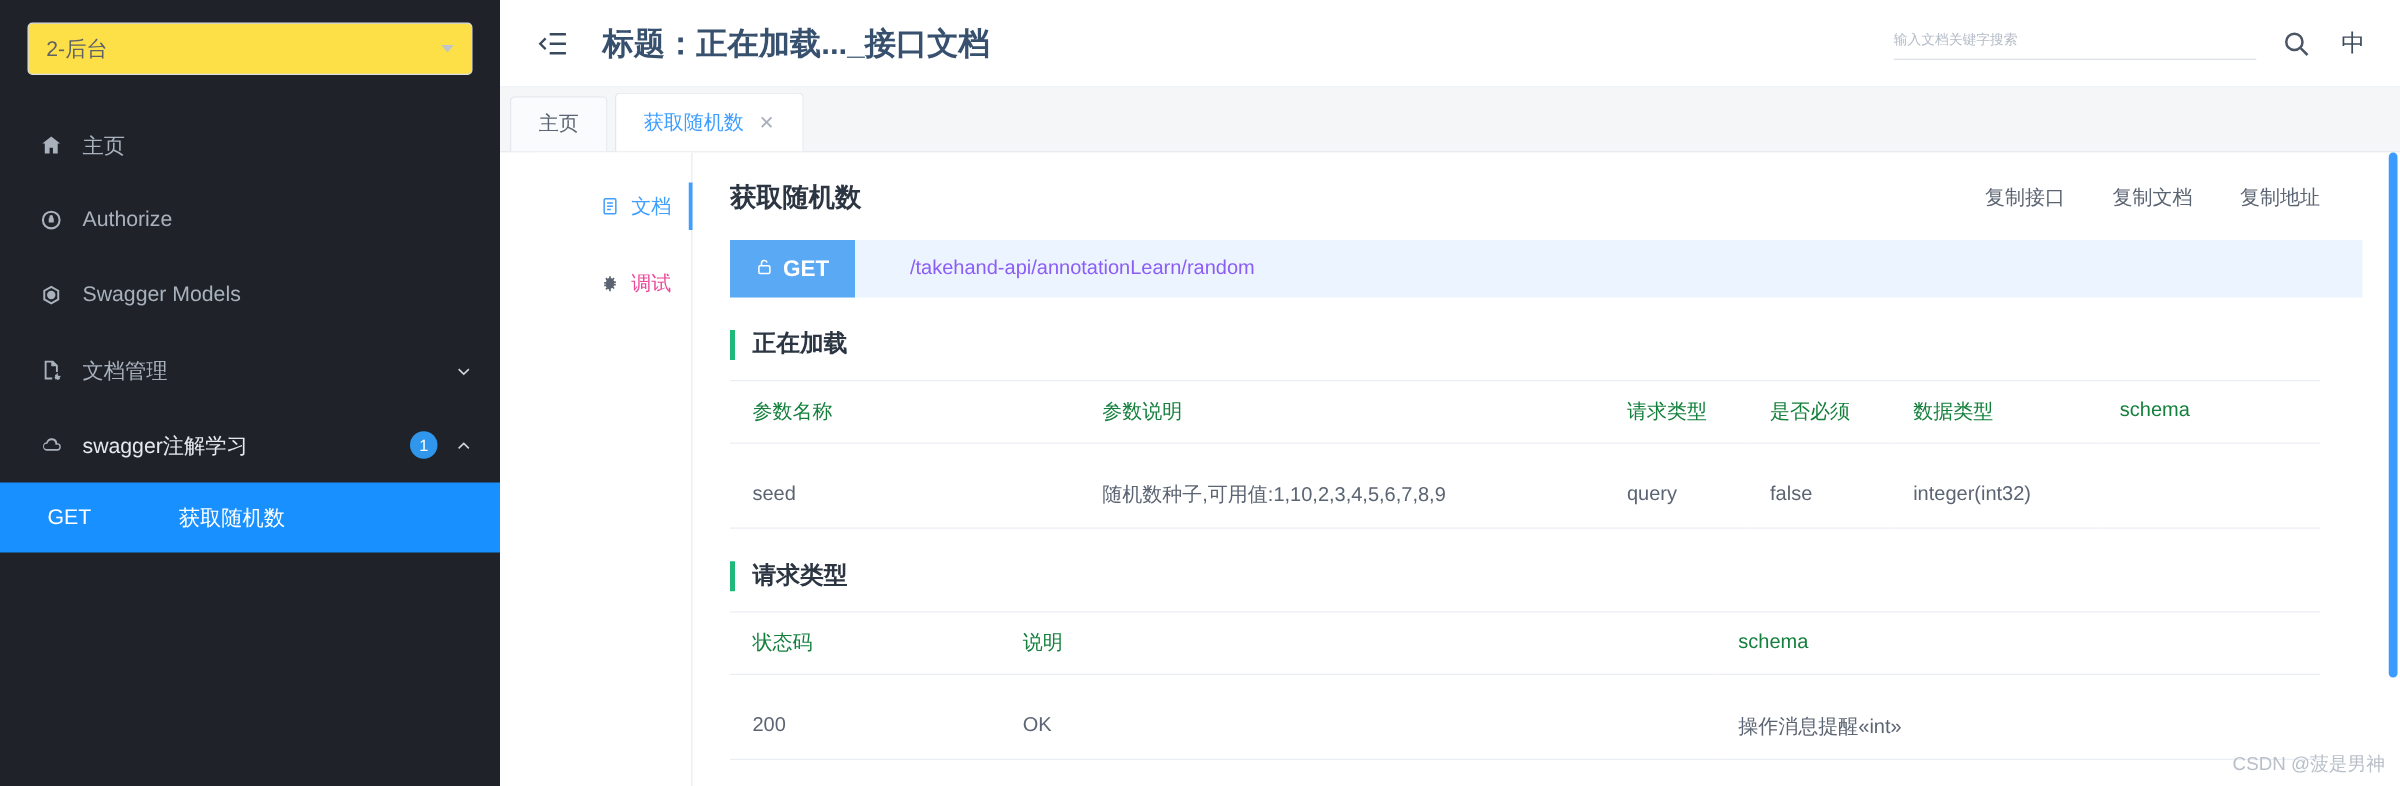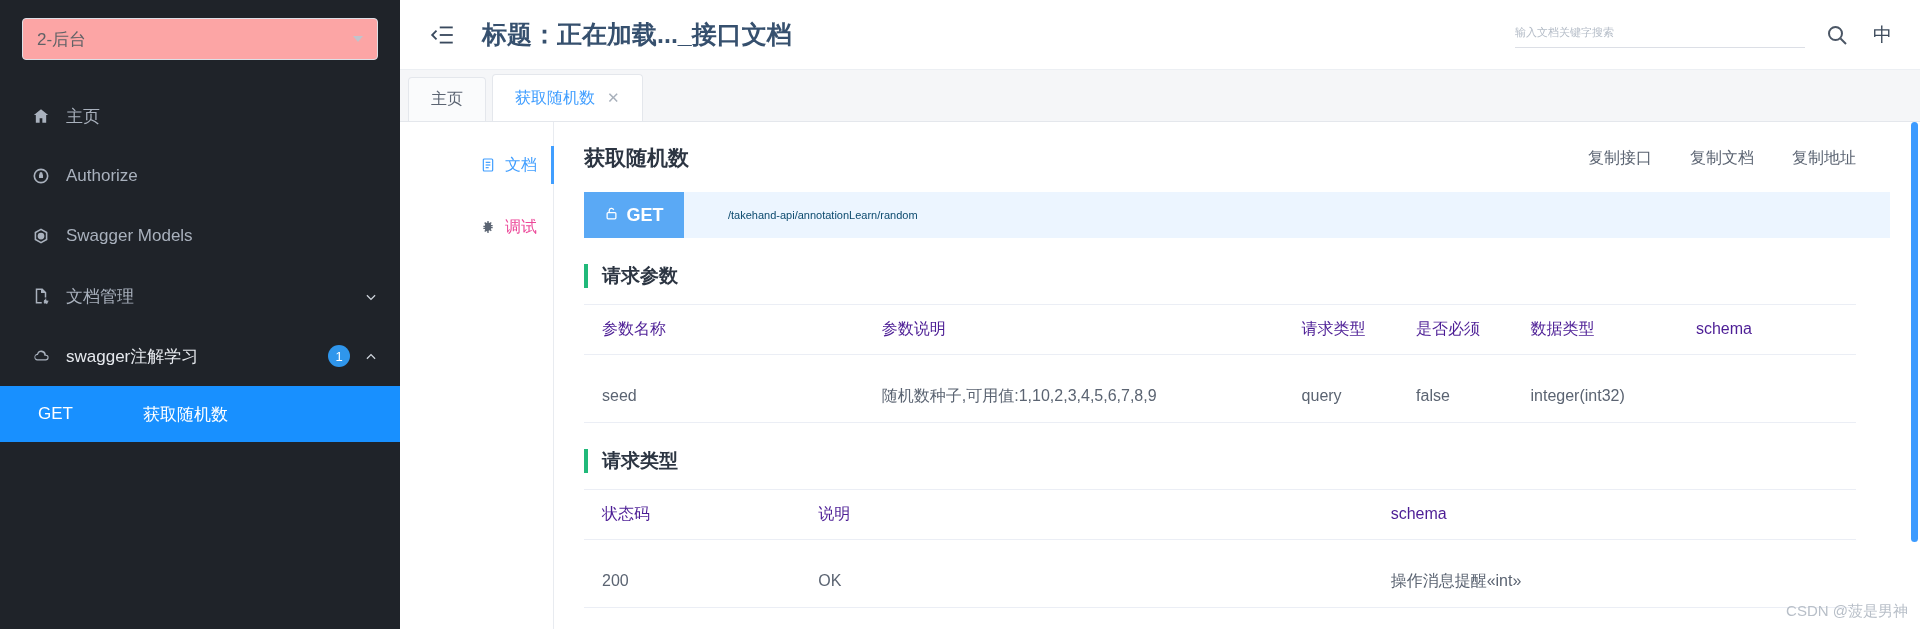--- a/index.html
+++ b/index.html
@@ -17,21 +17,21 @@
   .sidebar {
     width: 400px; height: 629px;
     background: #1f2329;
     flex: 0 0 400px;
     position: relative;
     overflow: hidden;
   }
   .project-select {
     margin: 18px 22px 0 22px;
     height: 42px;
-    background: #fca5a5;
+    background: #fde047;
     border: 1px solid #dcdfe6;
     border-radius: 4px;
     display: flex; align-items: center;
     padding: 0 14px;
     justify-content: space-between;
   }
   .project-select .val { font-size: 17px; color: #606266; }
   .chev-down {
     width: 0; height: 0;
     border-left: 5px solid transparent;
@@ -200,21 +200,21 @@
   .method-badge {
     width: 100px; flex: 0 0 100px;
     height: 46px;
     background: #5aa9f5;
     color: #fff;
     display: flex; align-items: center; justify-content: center;
     gap: 7px;
     font-weight: bold; font-size: 18px;
   }
   .method-badge svg { width: 15px; height: 15px; fill: none; stroke: #fff; stroke-width: 2; }
-  .url-text { margin-left: 44px; font-size: 11px; color: #0c4a6e; }
+  .url-text { margin-left: 44px; font-size: 16px; color: #8b5cf6; }
 
   .meta-row {
     margin-top: 22px;
     display: flex; align-items: center;
     font-size: 16px;
     padding-right: 34px;
   }
   .meta-k { font-weight: bold; color: #2c3542; }
   .meta-v { color: #5b6472; }
   .meta-row .k1 { width: 130px; flex: 0 0 130px; }
@@ -225,21 +225,21 @@
   .section-title {
     margin-top: 26px;
     font-size: 19px; font-weight: bold; color: #2c3542;
     border-left: 4px solid #21b97a;
     padding-left: 14px;
     line-height: 1.25;
   }
   table.tbl { width: calc(100% - 34px); border-collapse: collapse; margin-top: 16px; table-layout: fixed; }
   table.tbl th {
     text-align: left;
-    font-size: 16px; font-weight: normal; color: #4c1d95;
+    font-size: 16px; font-weight: normal; color: #15803d;
     padding: 14px 0 14px 18px;
     border-bottom: 1px solid #ebeef5;
     border-top: 1px solid #ebeef5;
   }
   table.tbl td {
     font-size: 16px; color: #5b6472;
     padding: 31px 0 15px 18px;
     border-bottom: 1px solid #ebeef5;
   }
   td.lnk, .lnk { color: #409eff; }
@@ -421,21 +421,21 @@
                   <rect x="5" y="10.5" width="14" height="10" rx="1.6"></rect>
                   <path d="M8.3 10.5V7.4a3.7 3.7 0 0 1 7.2-1"></path>
                 </svg>
             </span>
             <span>GET</span>
           </div>
           <div class="url-text">/takehand-api/annotationLearn/random</div>
         </div>
 
 
-        <div class="section-title">请求参数</div>
+        <div class="section-title">正在加载</div>
 
         <table class="tbl">
           <colgroup>
             <col style="width:22%">
               <col style="width:33%">
               <col style="width:9%">
             <col style="width:9%">
               <col style="width:13%">
               <col style="width:14%">
           </colgroup>

